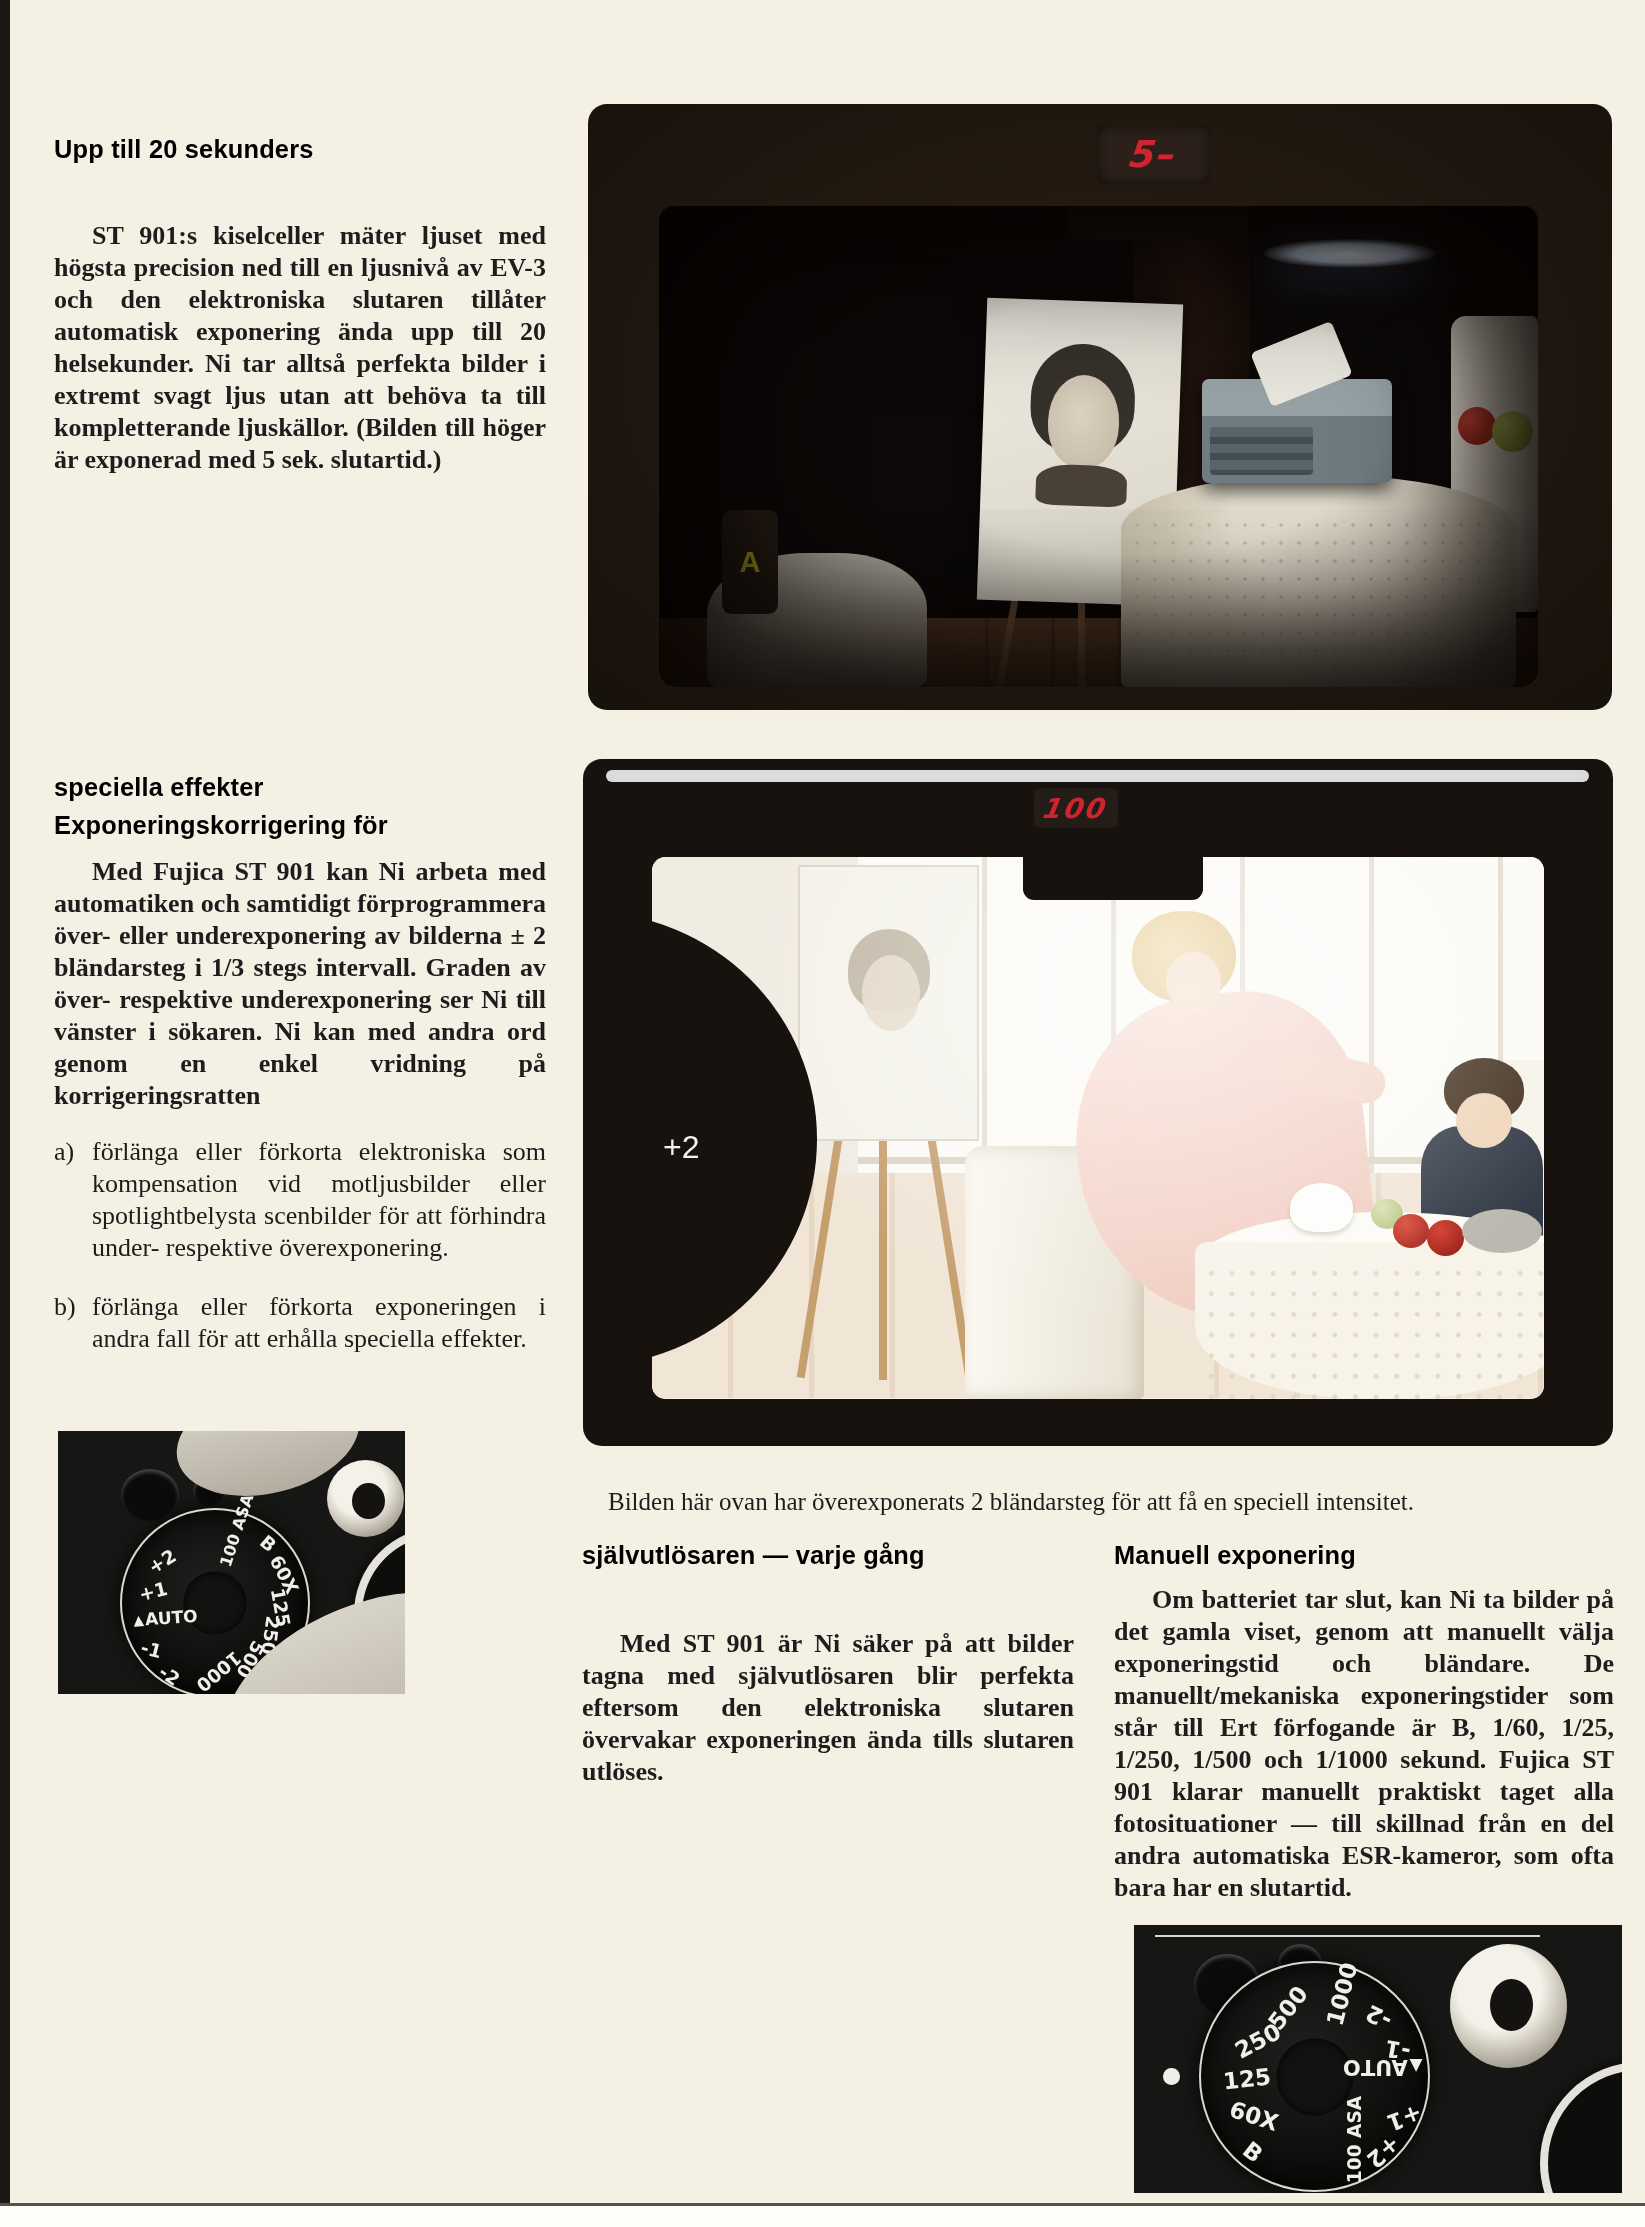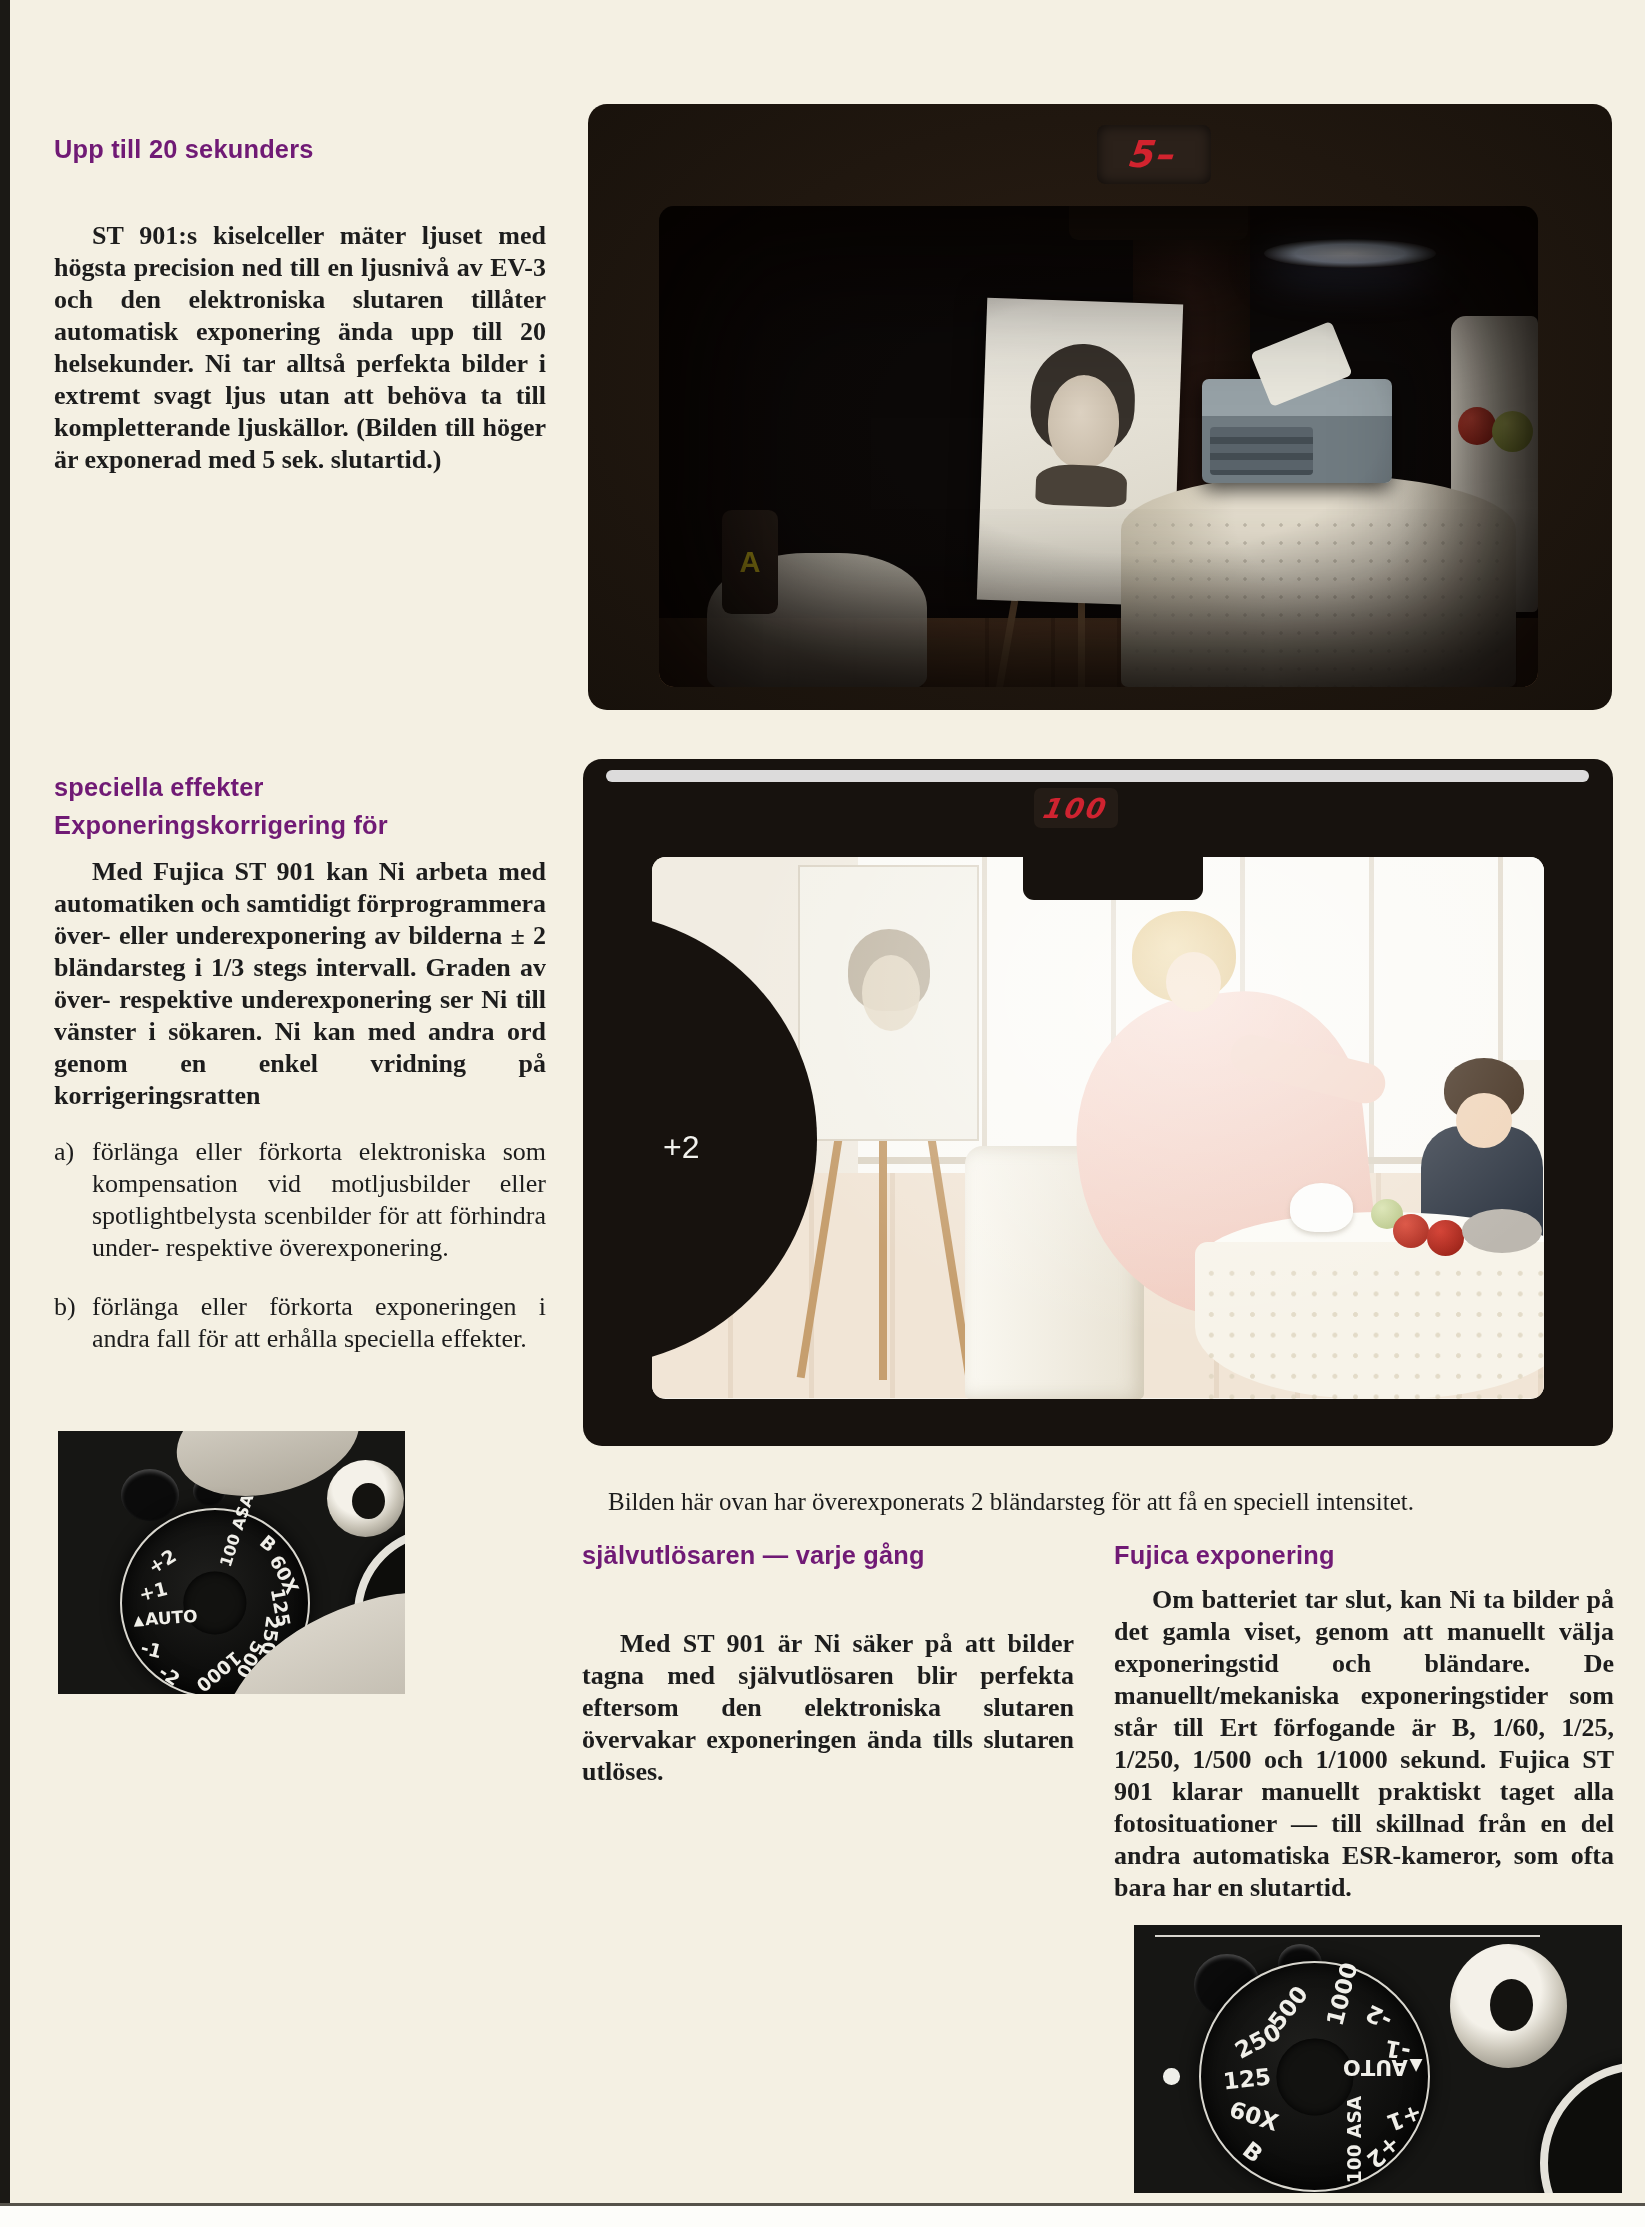--- a/index.html
+++ b/index.html
@@ -2,21 +2,21 @@
 <html style="font-size:11px"><head>
 <meta charset="utf-8">
 <style>
   html,body{margin:0;padding:0;background:#ffffff;}
   .page{position:relative;width:1646px;height:2227px;background:#f4f0e3;overflow:hidden;font-family:"Liberation Serif",serif;color:#1d1d1d;}
   .scan-edge-left{position:absolute;left:0;top:0;width:9.6px;height:2204px;background:#1b1915;}
   .scan-bottom-white{position:absolute;left:0;top:2206px;width:1646px;height:21px;background:#fdfdfa;}
   .scan-bottom-line{position:absolute;left:0;top:2203px;width:1646px;height:2.7px;background:#55524a;}
 
   
-  .heading{position:absolute;font-family:"Liberation Sans",sans-serif;font-weight:700;font-size:25.4px;line-height:38px;color:#701a75;letter-spacing:0.2px;}
+  .heading{position:absolute;font-family:"Liberation Sans",sans-serif;font-weight:700;font-size:25.4px;line-height:38px;color:#000000;letter-spacing:0.2px;}
   .hl{display:block;}
   .body-text{position:absolute;font-size:26px;line-height:32px;text-align:justify;color:#1d1d1d;}
   .indent{text-indent:38px;font-weight:bold;}
   .list-item{position:absolute;display:flex;font-size:26px;line-height:32px;}
   .list-label{flex:0 0 38px;}
   .list-body{flex:1;text-align:justify;}
   .caption{position:absolute;font-size:25px;line-height:30px;color:#1d1d1d;}
 
   
   .slide1{position:absolute;left:588px;top:104px;width:1024px;height:606px;background:radial-gradient(ellipse at 50% 45%,#2b1e14 0%,#20170f 55%,#17110b 100%);border-radius:19px;}
@@ -228,21 +228,21 @@
       <span class="dlabel" style="left:37px;top:155px;transform:rotate(34deg);">-2</span>
     </div>
     <div class="finger" style="left:158px;top:172px;width:316px;height:192px;transform:rotate(-22deg);"></div>
   </div>
 
   <h2 class="heading" style="left:582px;top:1515px;width:522px;">
     <span class="hl">självutlösaren — varje gång</span>
   </h2>
   <p class="body-text indent" style="left:582px;top:1602px;width:492px;">Med ST 901 är Ni säker på att bilder tagna med självutlösaren blir perfekta eftersom den elektroniska slutaren övervakar exponeringen ända tills slutaren utlöses.</p>
 
-  <h2 class="heading" style="left:1114px;top:1515px;width:509px;">Fujica exponering</h2>
+  <h2 class="heading" style="left:1114px;top:1515px;width:509px;">Manuell exponering</h2>
   <p class="body-text indent" style="left:1114px;top:1558px;width:500px;">Om batteriet tar slut, kan Ni ta bilder på det gamla viset, genom att manuellt välja exponeringstid och bländare. De manuellt/mekaniska exponeringstider som står till Ert förfogande är B, 1/60, 1/25, 1/250, 1/500 och 1/1000 sekund. Fujica ST 901 klarar manuellt praktiskt taget alla fotosituationer — till skillnad från en del andra automatiska ESR-kameror, som ofta bara har en slutartid.</p>
 
   <div class="bw bw2">
     <div class="bw-topline" style="width:385px;"></div>
     <div class="eyelet" style="left:60px;top:29px;width:66px;height:62px;"></div>
     <div class="eyelet" style="left:144px;top:19px;width:44px;height:40px;"></div>
     <div class="shutter-ring" style="left:316px;top:19px;width:117px;height:124px;"></div>
     <div class="shutter-core" style="left:356px;top:54px;width:43px;height:52px;"></div>
     <div class="chrome-ring" style="left:406px;top:137px;width:186px;height:186px;"></div>
     <div class="white-dot" style="left:29px;top:143px;"></div>

